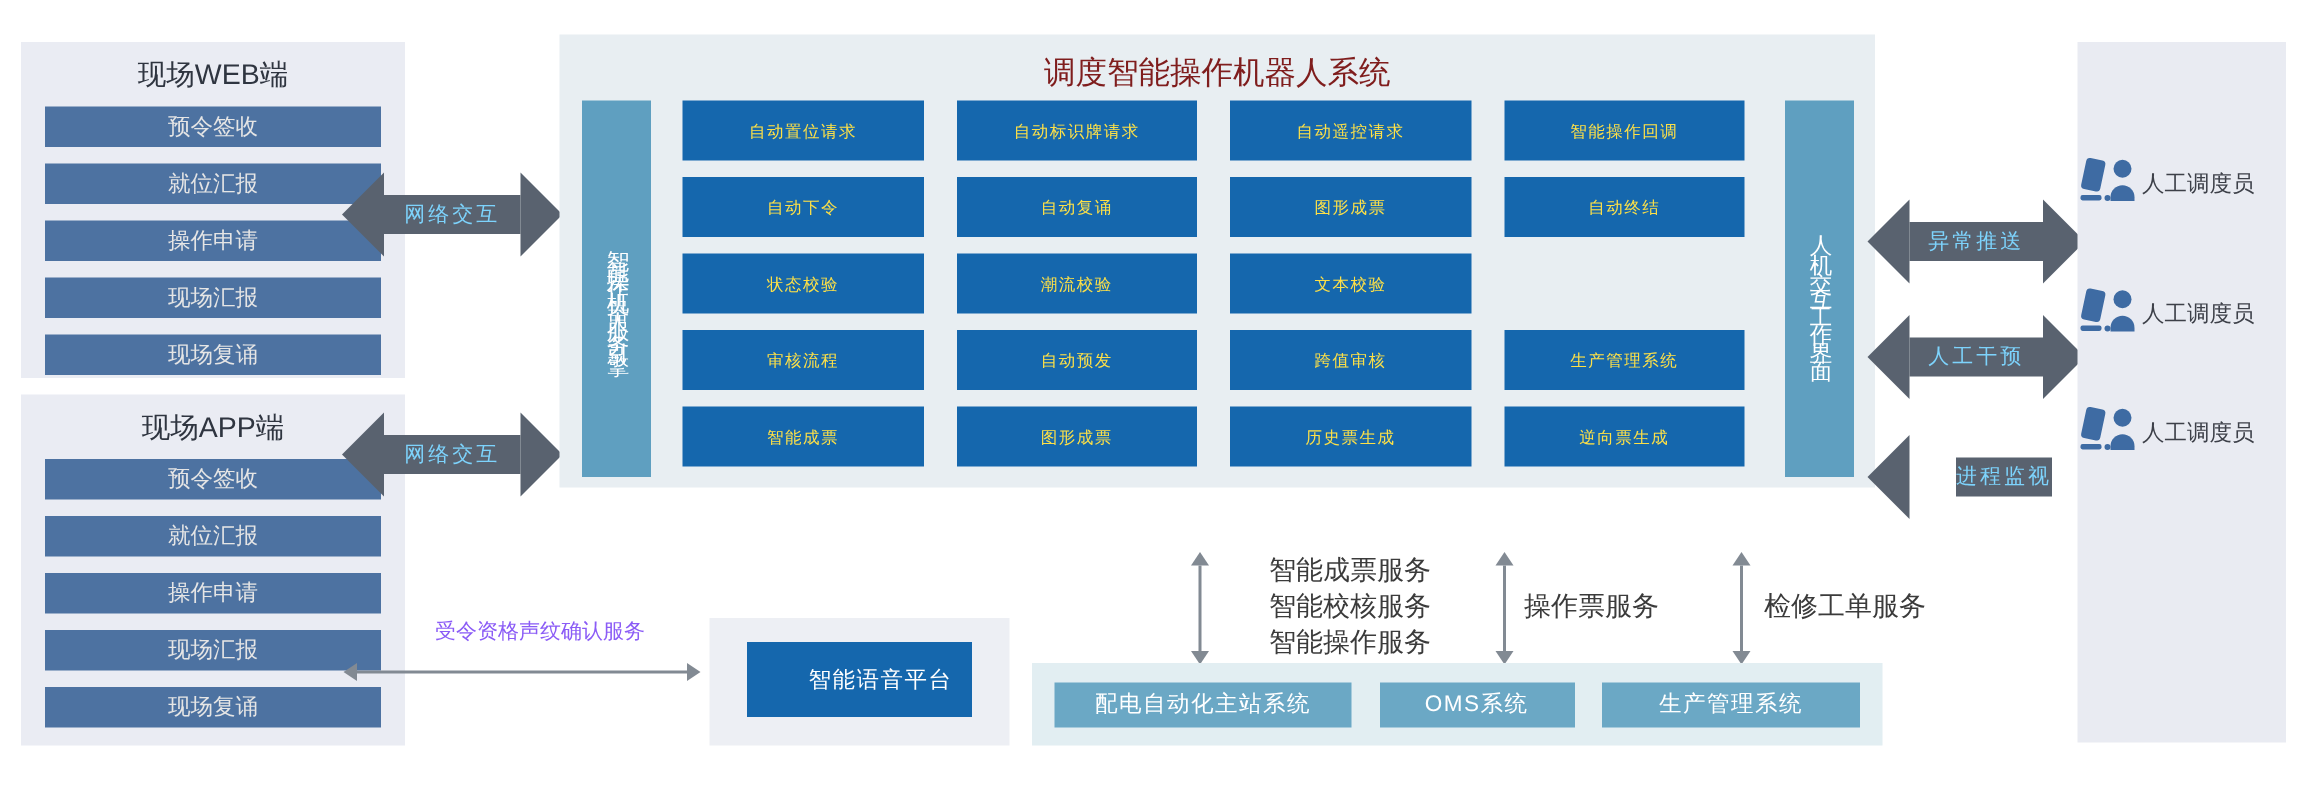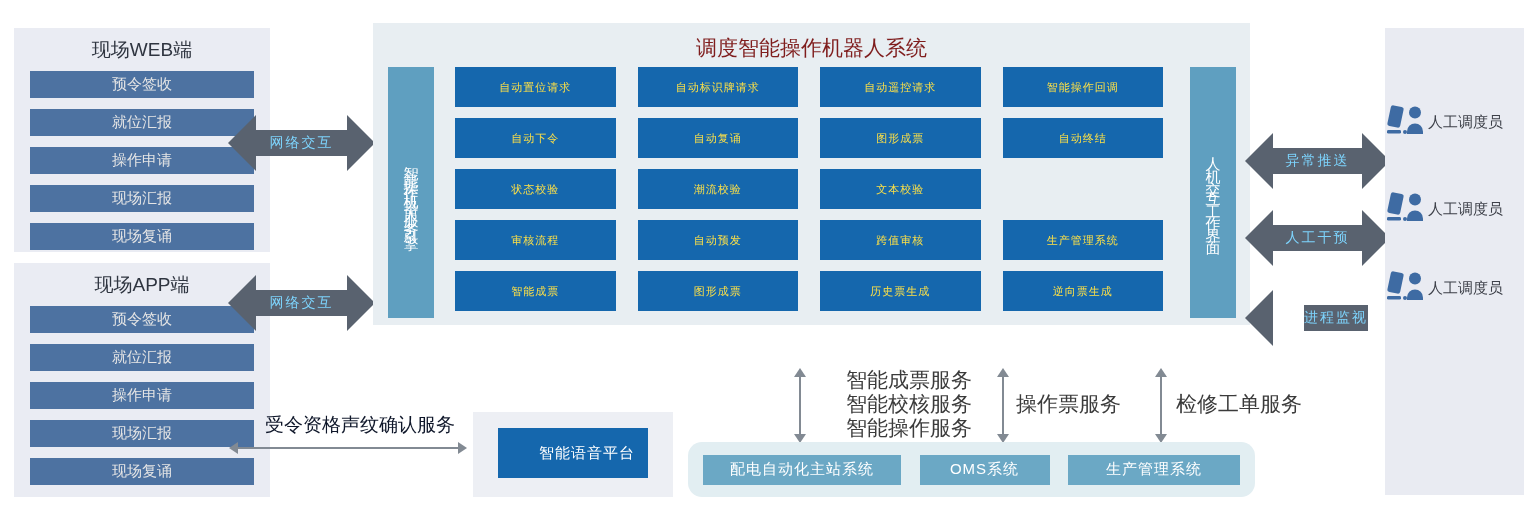--- a/index.html
+++ b/index.html
@@ -33,32 +33,32 @@
 
   
   .data-bus { position:absolute; left:373px; top:338px; width:880px; height:24px; background:#68a6c4; color:#fff;
               font-size:15px; display:flex; align-items:center; justify-content:center; letter-spacing:1px; }
 
   
   .varrow { position:absolute; top:377px; height:57px; width:2px; background:#828a93; }
   .varrow::before { content:''; position:absolute; top:-9px; left:-5px; border:6px solid transparent; border-top:none; border-bottom:9px solid #828a93; }
   .varrow::after  { content:''; position:absolute; bottom:-9px; left:-5px; border:6px solid transparent; border-bottom:none; border-top:9px solid #828a93; }
 
-  .svc-label { position:absolute; color:#3b3b3b; font-size:21px; line-height:24px; white-space:nowrap; }
+  .svc-label { position:absolute; color:#3b3b3b; font-size:18px; line-height:24px; white-space:nowrap; }
 
   
   .bottom-panel { position:absolute; left:688px; top:442px; width:567px; height:55px; background:#e2eef2;
-                  display:flex; align-items:center; justify-content:space-between; padding:0 15px;border-radius:14px; }
+                  display:flex; align-items:center; justify-content:space-between; padding:0 15px; }
   .bottom-box { height:30px; background:#6ba8c5; color:#fff; font-size:15px; display:flex; align-items:center; justify-content:center; letter-spacing:1px; }
 
   
   .voice-panel { position:absolute; left:473px; top:412px; width:200px; height:85px; background:#edeff4; }
   .voice-box { position:absolute; left:25px; top:16px; width:150px; height:50px; background:#1567ad; color:#fff;
                font-size:15px; display:flex; align-items:center; justify-content:center; letter-spacing:1px;padding-left:28px; }
-  .voice-label { position:absolute; left:248px; top:412px; width:224px; text-align:center; font-size:19px; color:#0f172a; white-space:nowrap; }
+  .voice-label { position:absolute; left:248px; top:412px; width:224px; text-align:center; font-size:14px; color:#8b5cf6; white-space:nowrap; }
   .tharrow { position:absolute; left:238px; top:447px; width:220px; height:2px; background:#828a93; }
   .tharrow::before { content:''; position:absolute; left:-9px; top:-5px; border:6px solid transparent; border-left:none; border-right:9px solid #828a93; }
   .tharrow::after  { content:''; position:absolute; right:-9px; top:-5px; border:6px solid transparent; border-right:none; border-left:9px solid #828a93; }
 
   
   .right-panel { position:absolute; left:1385px; top:28px; width:139px; height:467px; background:#e9ebf2; }
   .dispatcher { position:absolute; left:0; width:100%; display:flex; align-items:center; gap:3px; }
   .dispatcher-label { font-size:15px; color:#3d4049; white-space:nowrap; }
 </style>
 </head>

